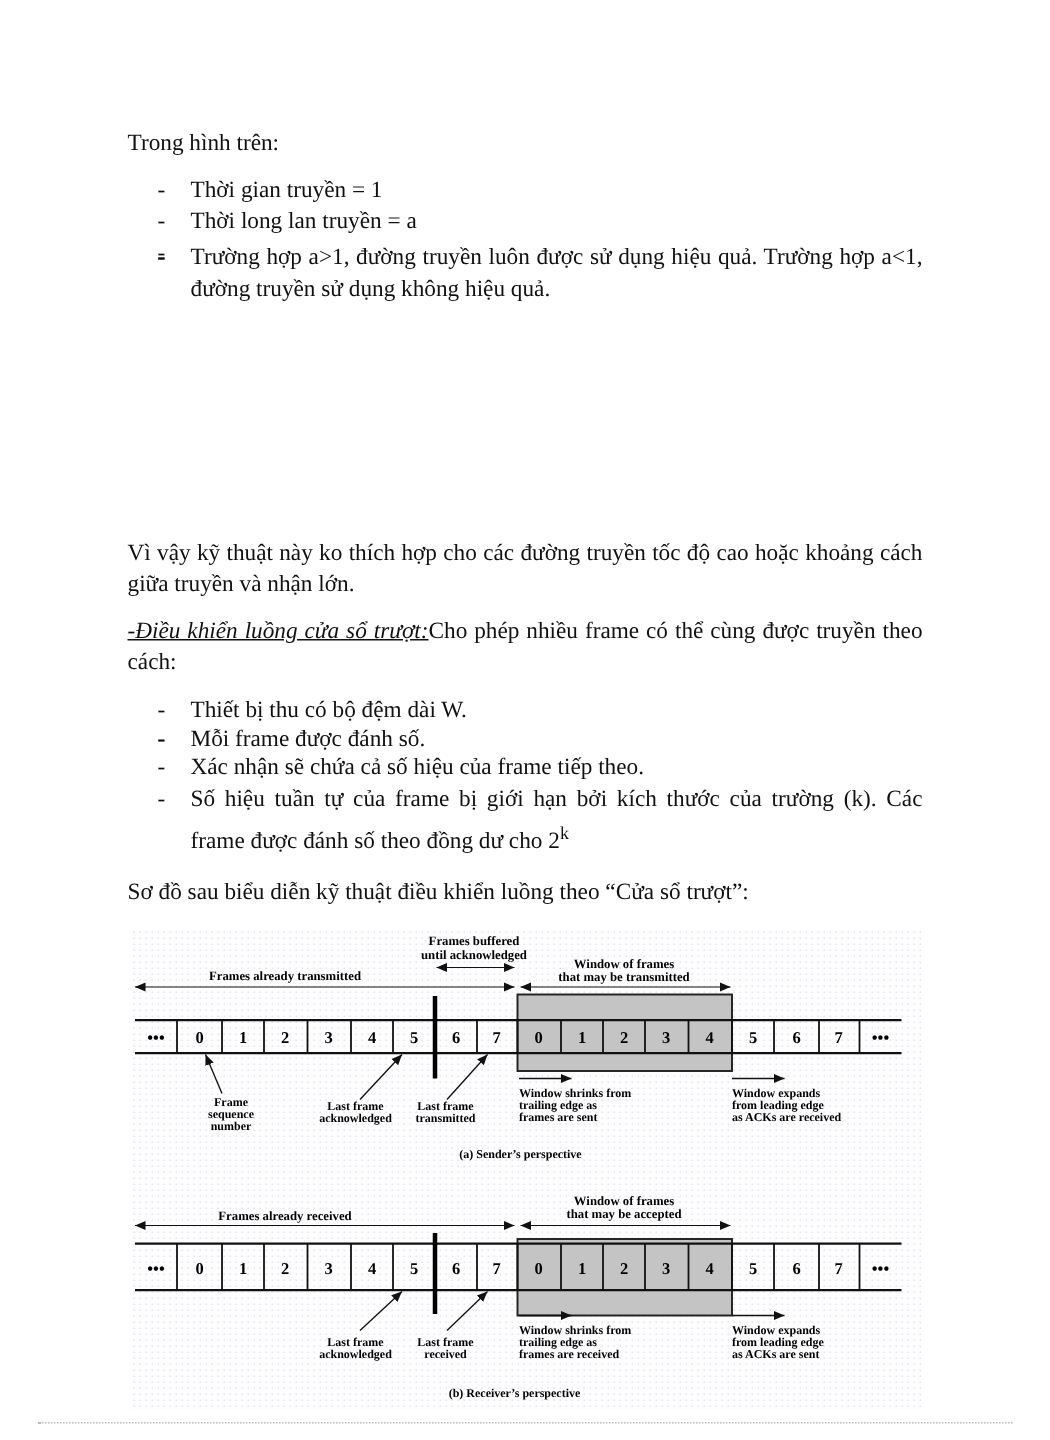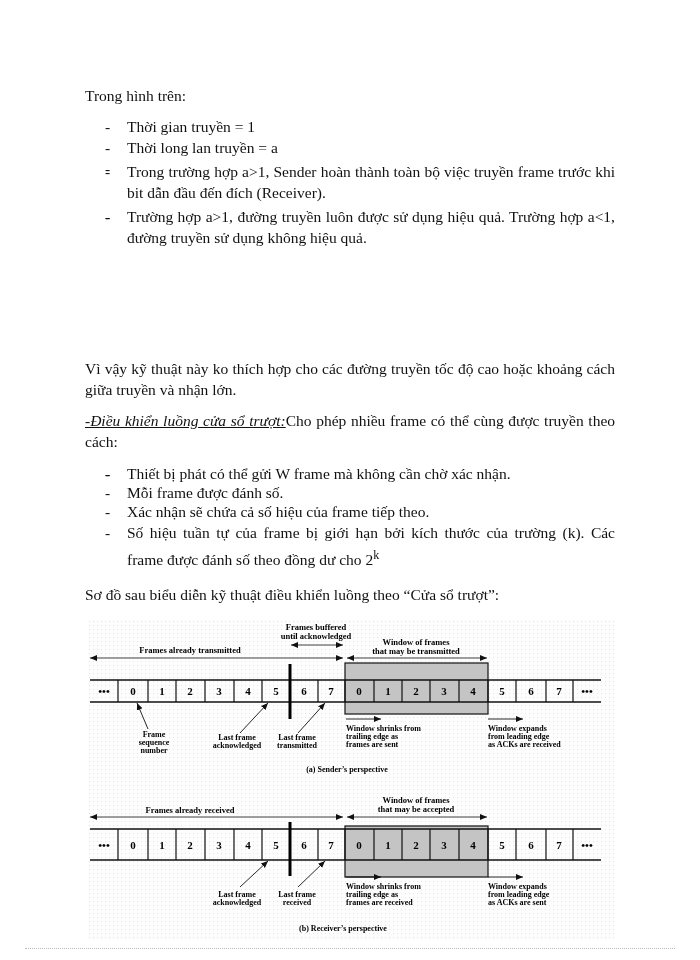--- a/index.html
+++ b/index.html
@@ -21,34 +21,34 @@
 <body>
 
 <div class="page">
 
   <div class="p" style="top:85px;">Trong hình trên:</div>
 
   <ul class="ul loose" style="top:116px;">
     <li style="margin-bottom:0;"><span class="dash">-</span><span>Thời gian truyền = 1</span></li>
     <li style="margin-bottom:0;"><span class="dash">-</span><span>Thời long lan truyền = a</span></li>
     <li style="margin-bottom:3px;"><span class="dash">-</span></li>
-    <li><span class="dash">-</span><span>Trong trường hợp a&gt;1, Sender hoàn thành toàn bộ việc truyền frame trước khi bit dẫn đầu đến đích (Receiver).</span></li>
+    <li><span class="dash">-</span></li>
     <li><span class="dash">-</span></li>
     <li><span class="dash">-</span><span>Trường hợp a&gt;1, đường truyền luôn được sử dụng hiệu quả. Trường hợp a&lt;1, đường truyền sử dụng không hiệu quả.</span></li>
   </ul>
 
   <div class="p" style="top:410px;">
     <span class="heading-link">-Điều khiển luồng cửa sổ trượt:</span><span>Cho phép nhiều frame có thể cùng được truyền theo cách:</span>
   </div>
 
   <div class="p" style="top:358px;">Vì vậy kỹ thuật này ko thích hợp cho các đường truyền tốc độ cao hoặc khoảng cách giữa truyền và nhận lớn.</div>
 
   <ul class="ul tight" style="top:464px;">
+    <li><span class="dash">-</span><span>Thiết bị thu có bộ đệm dài W.</span></li>
     <li><span class="dash">-</span></li>
-    <li><span class="dash">-</span><span>Thiết bị phát có thể gửi W frame mà không cần chờ xác nhận.</span></li>
     <li><span class="dash">-</span><span>Mỗi frame được đánh số.</span></li>
     <li><span class="dash">-</span><span>Xác nhận sẽ chứa cả số hiệu của frame tiếp theo.</span></li>
     <li style="line-height:23px;"><span class="dash">-</span><span>Số hiệu tuần tự của frame bị giới hạn bởi kích thước của trường (k). Các frame được đánh số theo đồng dư cho 2</span><sup class="k">k</sup></li>
   </ul>
 
   <div class="p" style="top:584px;">Sơ đồ sau biểu diễn kỹ thuật điều khiển luồng theo “Cửa sổ trượt”:</div>
 
   <svg style="position:absolute;left:0;top:0;" width="700" height="960" viewBox="0 0 700 960">
     <defs>
       <marker id="ah" markerWidth="8" markerHeight="8" refX="7" refY="4" orient="auto" markerUnits="userSpaceOnUse">

